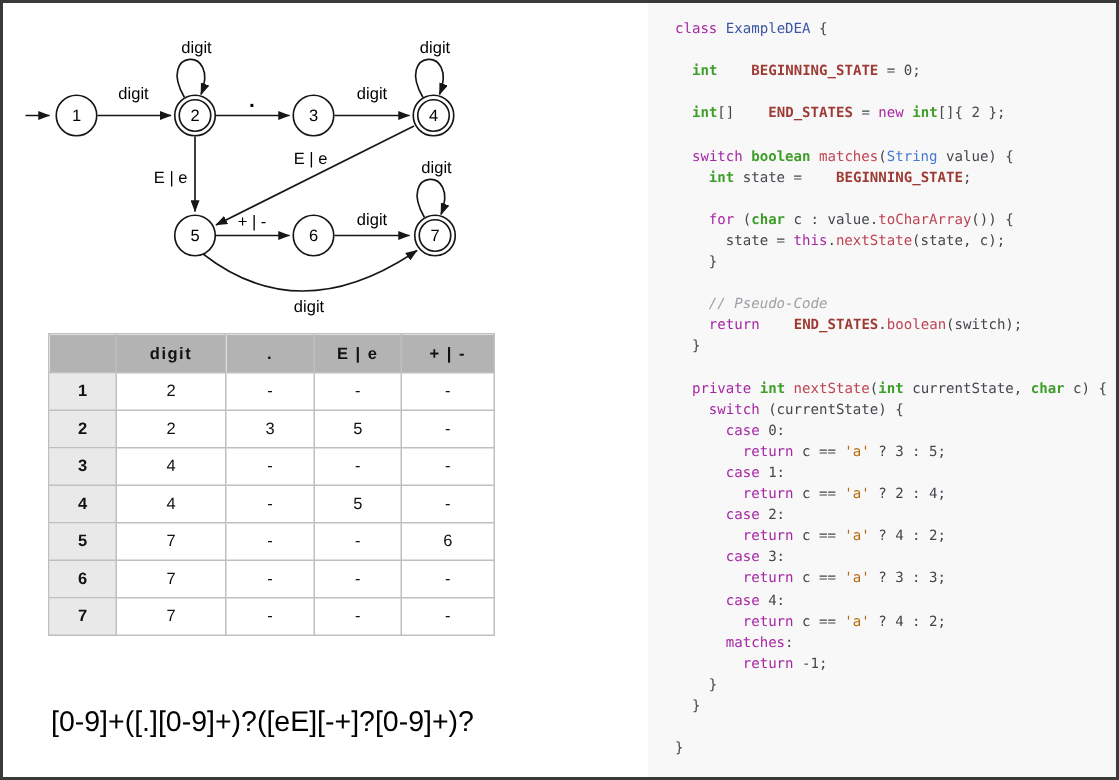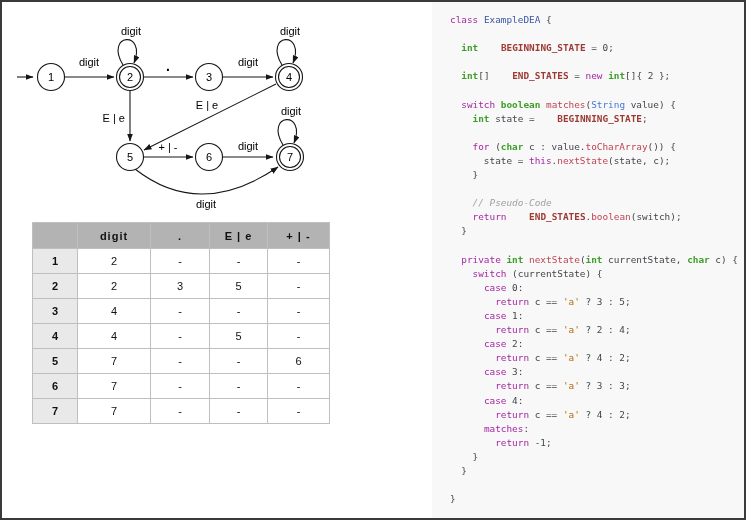--- a/index.html
+++ b/index.html
@@ -160,20 +160,21 @@
           </tr>
           <tr>
             <td class="rowlabel">7</td>
             <td>7</td>
             <td>-</td>
             <td>-</td>
             <td>-</td>
           </tr>
         </tbody>
       </table>
+    <div class="regex">[0-9]+([.][0-9]+)?([eE][-+]?[0-9]+)?</div>
   </div>
   <div class="code-panel">
     <pre class="code"><span class="tok-k">class</span><span class="tok-p"> </span><span class="tok-cn">ExampleDEA</span><span class="tok-p"> {</span>
 
 <span class="tok-p">  </span><span class="tok-t">int</span><span class="tok-p"> </span><span class="tok-cl">BEGINNING_STATE</span><span class="tok-p"> = 0;</span>
 
 <span class="tok-p">  </span><span class="tok-t">int</span><span class="tok-p">[] </span><span class="tok-cl">END_STATES</span><span class="tok-p"> = </span><span class="tok-k">new</span><span class="tok-p"> </span><span class="tok-t">int</span><span class="tok-p">[]{ 2 };</span>
 
 <span class="tok-p">  </span><span class="tok-k">switch</span><span class="tok-p"> </span><span class="tok-t">boolean</span><span class="tok-p"> </span><span class="tok-fn">matches</span><span class="tok-p">(</span><span class="tok-st">String</span><span class="tok-p"> value) {</span>
 <span class="tok-p">    </span><span class="tok-t">int</span><span class="tok-p"> state = </span><span class="tok-cl">BEGINNING_STATE</span><span class="tok-p">;</span>

